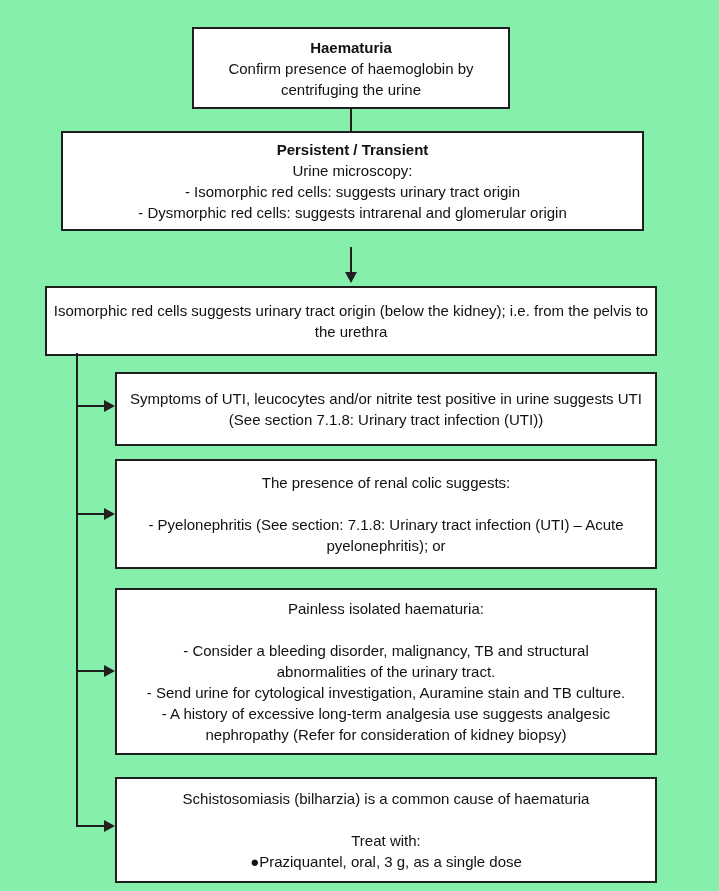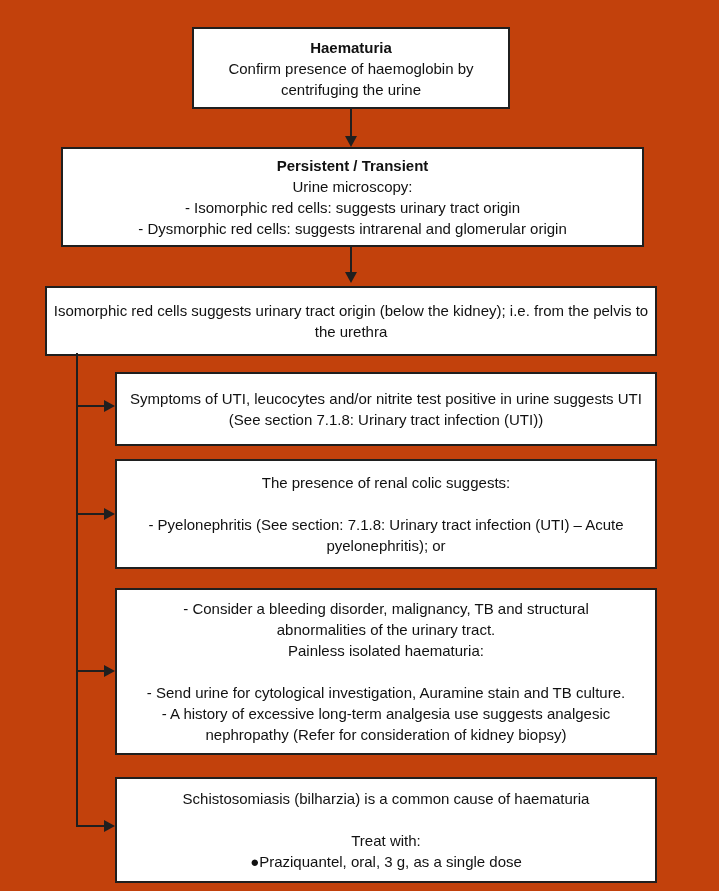--- a/index.html
+++ b/index.html
@@ -4,21 +4,21 @@
 <style>
   html, body {
     margin: 0;
     padding: 0;
     background: #ffffff;
   }
   .canvas {
     position: relative;
     width: 719px;
     height: 891px;
-    background: #c2410c;
+    background: #86efac;
     font-family: "Liberation Sans", "DejaVu Sans", sans-serif;
     overflow: hidden;
   }
   .box {
     position: absolute;
     border: 2px solid #1f1f1f;
     background: #ffffff;
     box-sizing: border-box;
     display: flex;
     flex-direction: column;
@@ -36,21 +36,21 @@
   .bold { font-weight: bold; }
   .gap-below { margin-bottom: 21px; }
   .narrow {
     width: auto;
     max-width: 480px;
     margin: 0 auto;
   }
 
   
   #box-haematuria  { left: 192px; top:  27px; width: 318px; height:  82px; }
-  #box-triage      { left:  61px; top: 147px; width: 583px; height: 100px; }
+  #box-triage      { left:  61px; top: 131px; width: 583px; height: 100px; }
   #box-isomorphic  { left:  45px; top: 286px; width: 612px; height:  70px; }
   #box-uti         { left: 115px; top: 372px; width: 542px; height:  74px; }
   #box-renal       { left: 115px; top: 459px; width: 542px; height: 110px; align-items: flex-end; }
   #box-painless    { left: 115px; top: 588px; width: 542px; height: 167px; }
   #box-schisto     { left: 115px; top: 777px; width: 542px; height: 106px; }
 
   
   .vline, .hline {
     position: absolute;
     background: #1f1f1f;
@@ -128,22 +128,22 @@
   <div class="box" id="box-uti">
     <div class="t">Symptoms of UTI, leucocytes and/or nitrite test positive in urine suggests UTI (See section 7.1.8: Urinary tract infection (UTI))</div>
   </div>
 
   <div class="box" id="box-renal">
     <div class="t gap-below">The presence of renal colic suggests:</div>
     <div class="t">- Pyelonephritis (See section: 7.1.8: Urinary tract infection (UTI) – Acute pyelonephritis); or</div>
   </div>
 
   <div class="box" id="box-painless">
+    <div class="t gap-below">Painless isolated haematuria:</div>
     <div class="t narrow">- Consider a bleeding disorder, malignancy, TB and structural abnormalities of the urinary tract.</div>
-    <div class="t gap-below">Painless isolated haematuria:</div>
     <div class="t">- Send urine for cytological investigation, Auramine stain and TB culture.</div>
     <div class="t">- A history of excessive long-term analgesia use suggests analgesic nephropathy (Refer for consideration of kidney biopsy)</div>
   </div>
 
   <div class="box" id="box-schisto">
     <div class="t gap-below">Schistosomiasis (bilharzia) is a common cause of haematuria</div>
     <div class="t">Treat with:</div>
     <div class="t">●Praziquantel, oral, 3 g, as a single dose</div>
   </div>
 

